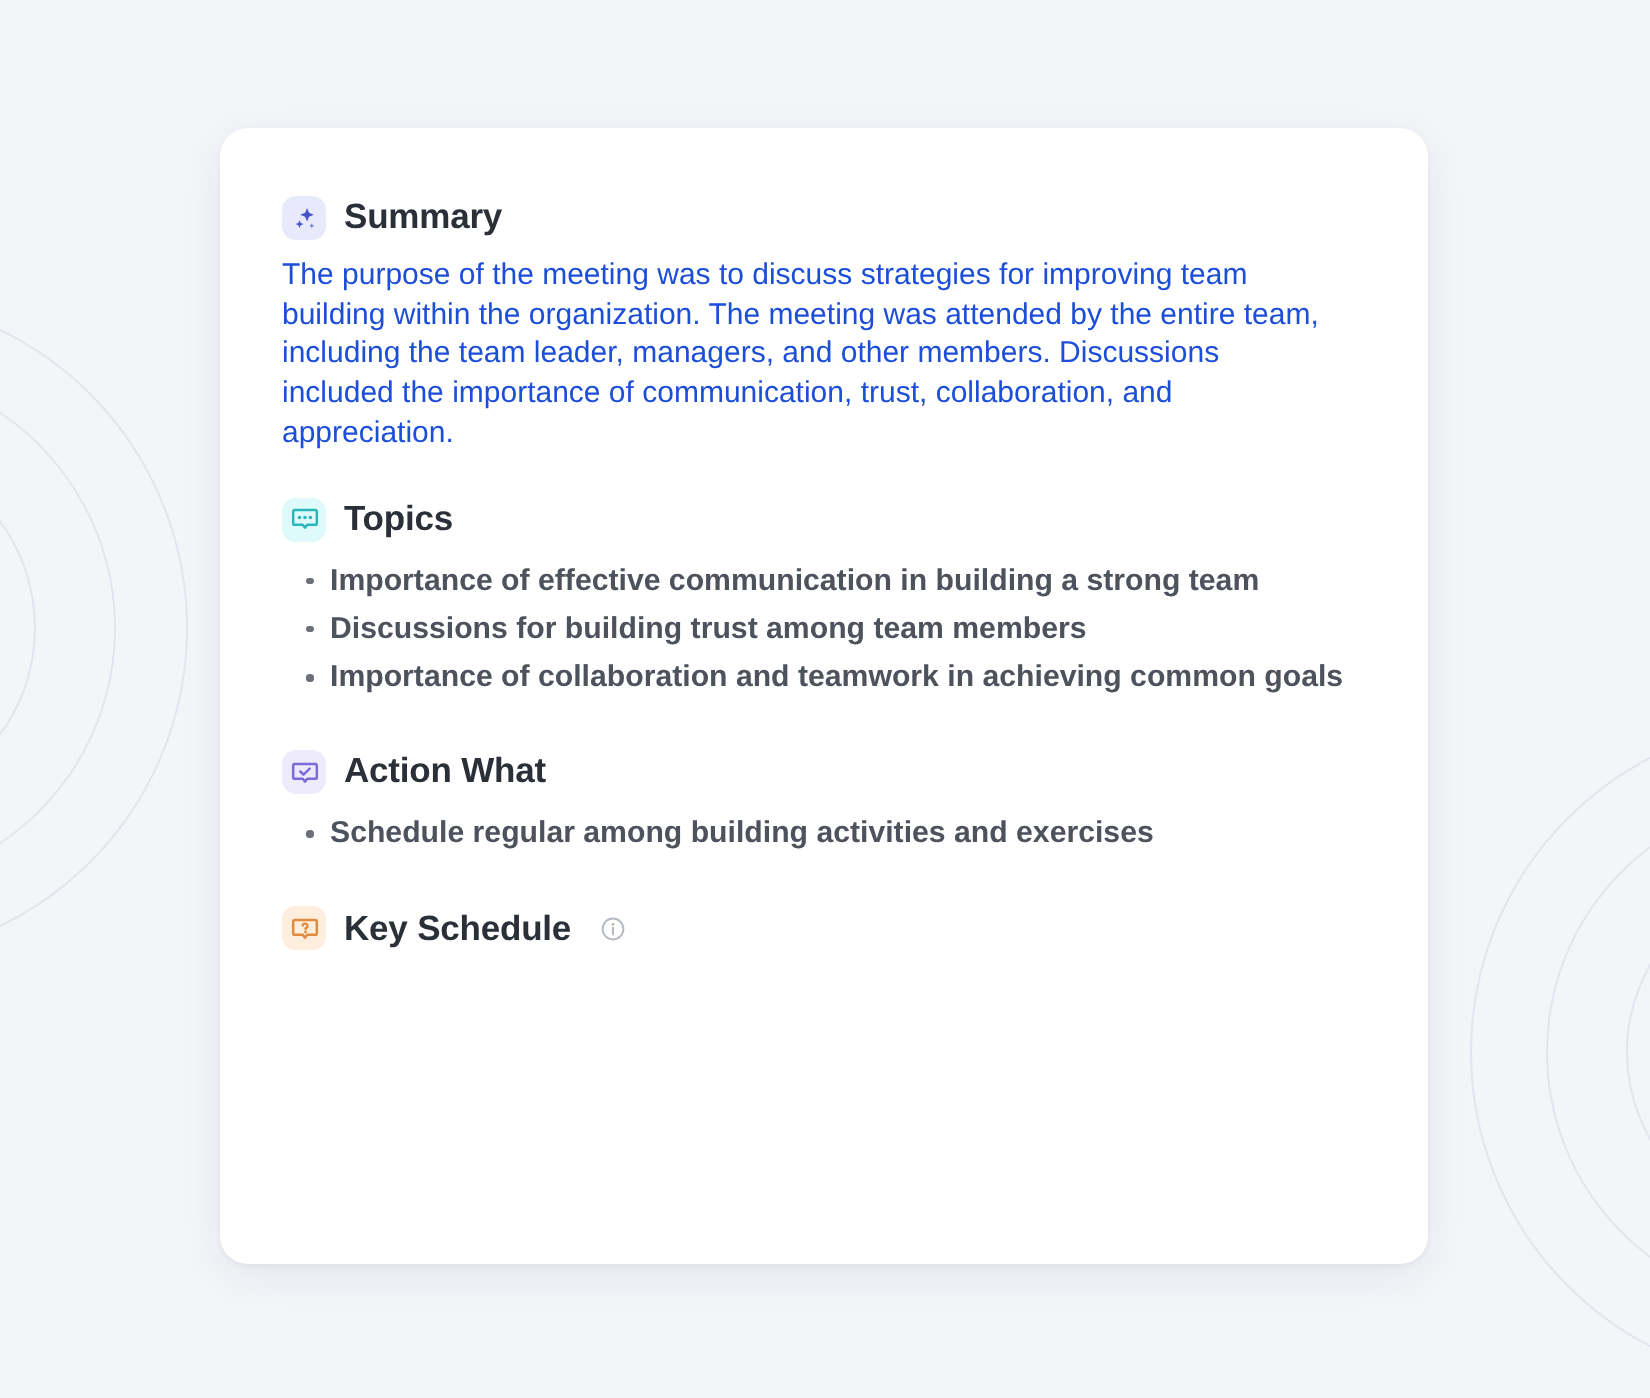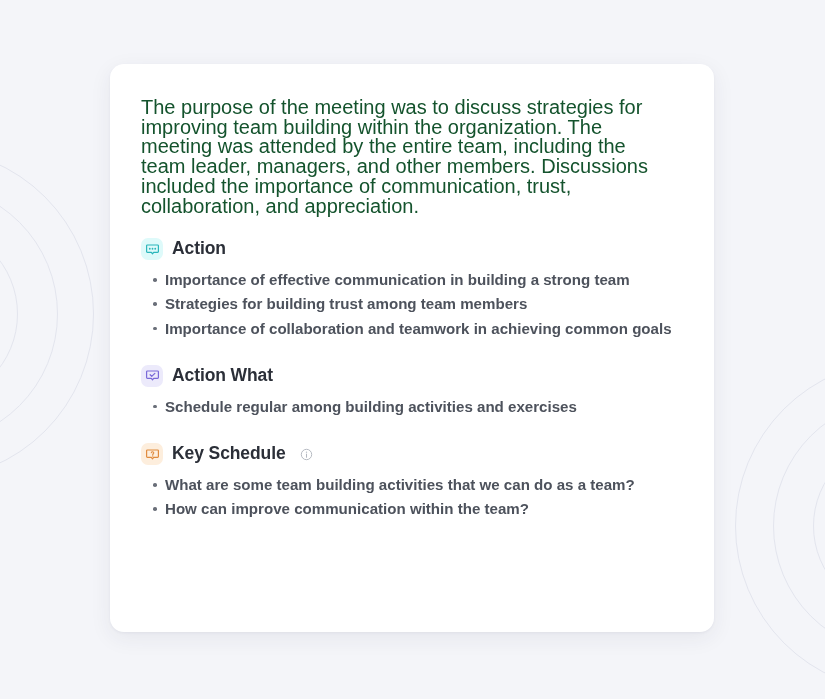--- a/index.html
+++ b/index.html
@@ -74,23 +74,23 @@
   }
   .info-icon {
     margin-left: 5px;
     display: inline-flex;
     align-items: center;
     opacity: .75;
   }
 
   
   .summary-text {
-    font-size: 20px;
+    font-size: 15px;
     line-height: 19.7px;
-    color: #14532d;
+    color: #1d4ed8;
     margin: 0;
     max-width: 528px;
     white-space: pre-wrap;
   }
 
   ul.bullets {
     list-style: none;
     margin: 0;
     padding: 0;
   }
@@ -130,41 +130,51 @@
   <div class="rings-right">
     <div class="ring" style="left:0;top:0;width:330px;height:330px;"></div>
     <div class="ring" style="left:38px;top:38px;width:254px;height:254px;"></div>
     <div class="ring" style="left:78px;top:78px;width:174px;height:174px;"></div>
   </div>
 </div>
 
 <div class="card">
 
   <div class="section">
+    <div class="sec-head">
+      <span class="sec-icon" style="background:#e8eafb;">
+        <svg width="15" height="15" viewBox="0 0 16 16" aria-hidden="true">
+          <path d="M9.1 2.1l1.05 2.55L12.7 5.7l-2.55 1.05L9.1 9.3 8.05 6.75 5.5 5.7l2.55-1.05z" fill="#4654c8"></path>
+          <path d="M5.1 8.6l.62 1.5 1.5.62-1.5.62-.62 1.5-.62-1.5-1.5-.62 1.5-.62z" fill="#4654c8"></path>
+          <path d="M11.6 10.2l.4.98.98.4-.98.4-.4.98-.4-.98-.98-.4.98-.4z" fill="#6a77dd"></path>
+        </svg>
+      </span>
+      <span class="sec-title">Summary</span>
+    </div>
     <p class="summary-text">The purpose of the meeting was to discuss strategies for improving team building within the organization. The meeting was attended by the entire team, including the team leader, managers, and other members. Discussions  included the importance of communication, trust, collaboration, and appreciation.</p>
   </div>
 
   <div class="gap-section"></div>
 
   <div class="section">
     <div class="sec-head">
       <span class="sec-icon" style="background:#defafa;">
         <svg width="15" height="15" viewBox="0 0 16 16" aria-hidden="true">
           <path d="M2.6 3.2h10.8a.9.9 0 0 1 .9.9v6.1a.9.9 0 0 1-.9.9H9.2l-1.2 1.5-1.2-1.5H2.6a.9.9 0 0 1-.9-.9V4.1a.9.9 0 0 1 .9-.9z" fill="none" stroke="#2bb6bb" stroke-width="1.3" stroke-linejoin="round"></path>
           <circle cx="5.1" cy="7.2" r=".95" fill="#2bb6bb"></circle>
           <circle cx="8" cy="7.2" r=".95" fill="#2bb6bb"></circle>
           <circle cx="10.9" cy="7.2" r=".95" fill="#2bb6bb"></circle>
         </svg>
       </span>
-      <span class="sec-title">Action</span>
+      <span class="sec-title">Topics</span>
     </div>
     <div class="gap-after-head"></div>
     <ul class="bullets">
       <li>Importance of effective communication in building a strong team</li>
-      <li>Strategies for building trust among team members</li>
+      <li>Discussions for building trust among team members</li>
       <li>Importance of collaboration and teamwork in achieving common goals</li>
     </ul>
   </div>
 
   <div class="gap-section"></div>
 
   <div class="section">
     <div class="sec-head">
       <span class="sec-icon" style="background:#eceafb;">
         <svg width="15" height="15" viewBox="0 0 16 16" aria-hidden="true">
@@ -194,19 +204,15 @@
       <span class="sec-title">Key Schedule</span>
       <span class="info-icon">
         <svg width="13" height="13" viewBox="0 0 16 16" aria-hidden="true">
           <circle cx="8" cy="8" r="6.4" fill="none" stroke="#9ba1ac" stroke-width="1.2"></circle>
           <circle cx="8" cy="5.1" r=".85" fill="#9ba1ac"></circle>
           <path d="M8 7.3v4" stroke="#9ba1ac" stroke-width="1.25" stroke-linecap="round"></path>
         </svg>
       </span>
     </div>
     <div class="gap-after-head"></div>
-    <ul class="bullets">
-      <li>What are some team building activities that we can do as a team?</li>
-      <li>How can improve communication within the team?</li>
-    </ul>
   </div>
 
 </div>
 
 </body></html>

